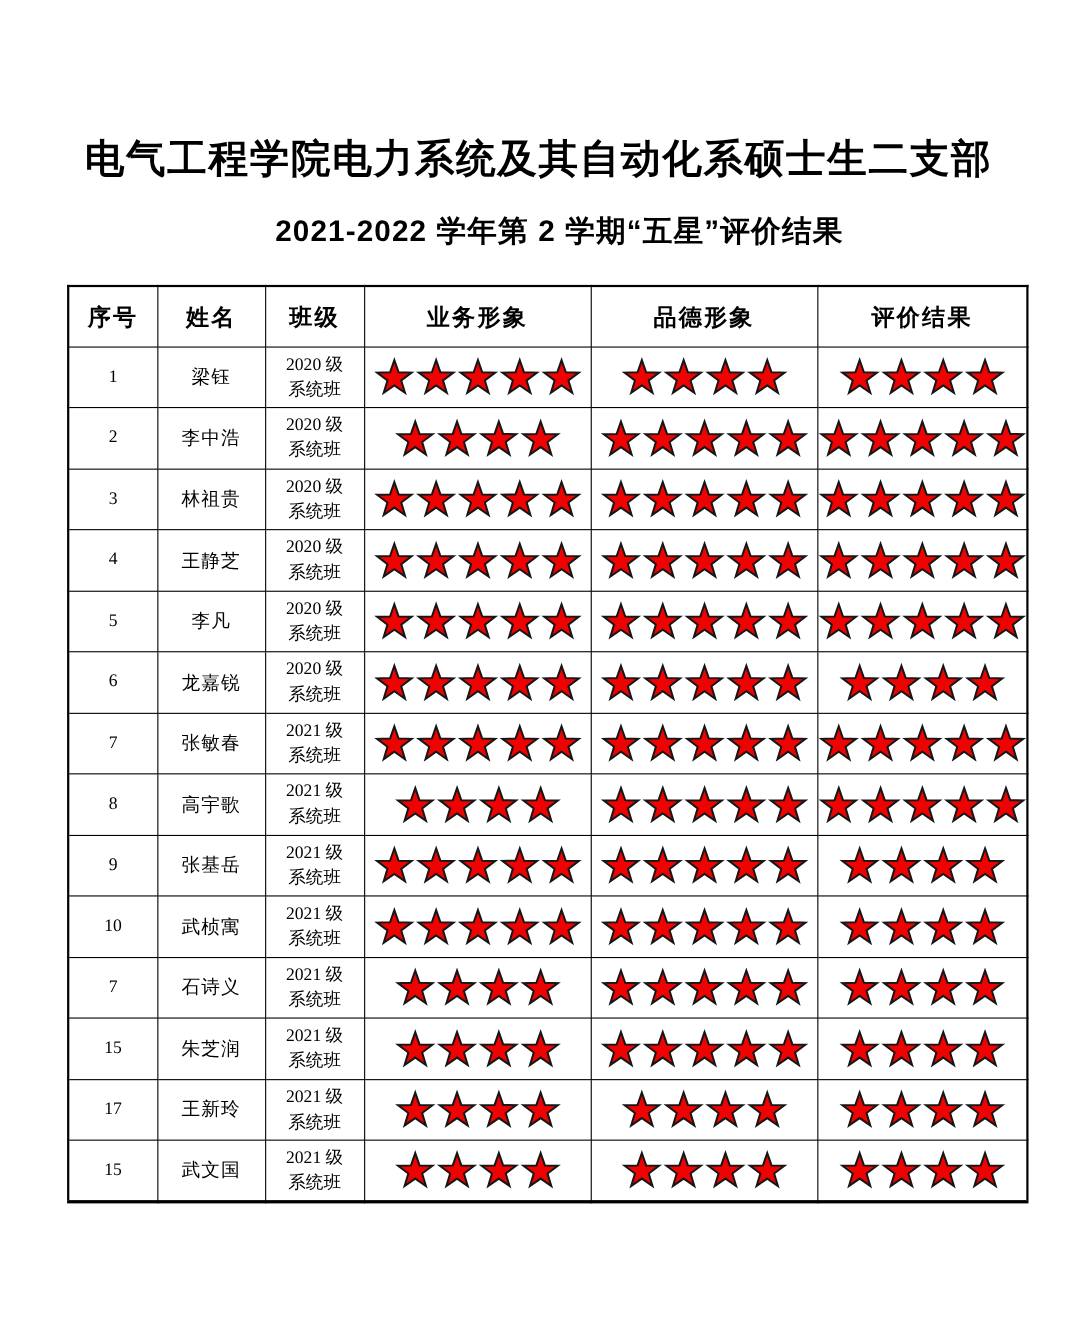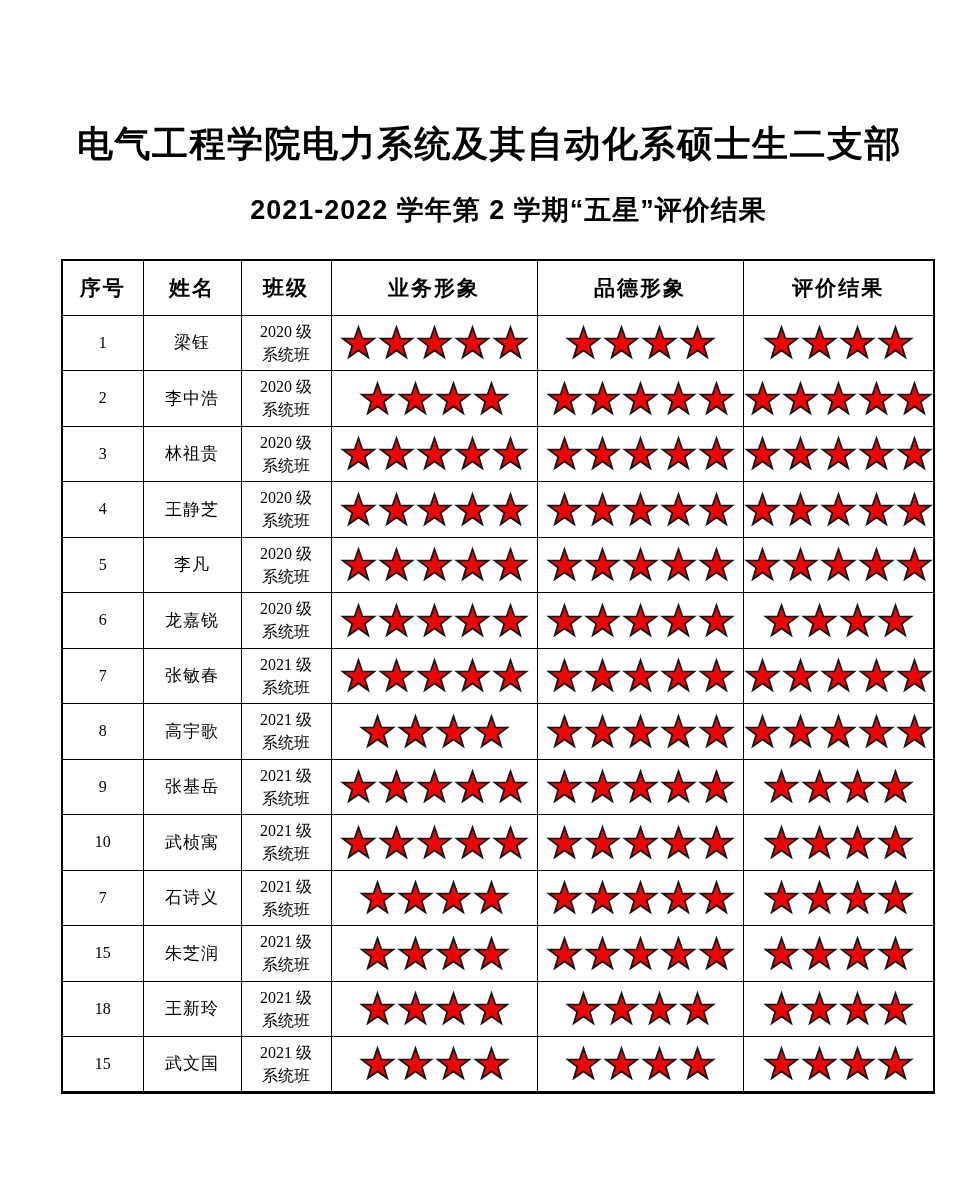--- a/index.html
+++ b/index.html
@@ -538,21 +538,21 @@
             </svg><svg class="star" viewBox="0 0 100 100">
               <polygon points="50,4 61.8,37.8 97.6,38.5 69,60.2 79.4,94.5 50,74 20.6,94.5 31,60.2 2.4,38.5 38.2,37.8" fill="#ee0202" stroke="#161616" stroke-width="5.5" stroke-linejoin="miter"></polygon>
             </svg><svg class="star" viewBox="0 0 100 100">
               <polygon points="50,4 61.8,37.8 97.6,38.5 69,60.2 79.4,94.5 50,74 20.6,94.5 31,60.2 2.4,38.5 38.2,37.8" fill="#ee0202" stroke="#161616" stroke-width="5.5" stroke-linejoin="miter"></polygon>
             </svg><svg class="star" viewBox="0 0 100 100">
               <polygon points="50,4 61.8,37.8 97.6,38.5 69,60.2 79.4,94.5 50,74 20.6,94.5 31,60.2 2.4,38.5 38.2,37.8" fill="#ee0202" stroke="#161616" stroke-width="5.5" stroke-linejoin="miter"></polygon>
             </svg></td>
   </tr>
 
   <tr>
-    <td class="c-index">18</td>
+    <td class="c-index">17</td>
     <td class="c-name">王新玲</td>
     <td class="c-class">
       <div>2021 级</div>
       <div>系统班</div>
     </td>
     <td class="c-stars"><svg class="star" viewBox="0 0 100 100">
               <polygon points="50,4 61.8,37.8 97.6,38.5 69,60.2 79.4,94.5 50,74 20.6,94.5 31,60.2 2.4,38.5 38.2,37.8" fill="#ee0202" stroke="#161616" stroke-width="5.5" stroke-linejoin="miter"></polygon>
             </svg><svg class="star" viewBox="0 0 100 100">
               <polygon points="50,4 61.8,37.8 97.6,38.5 69,60.2 79.4,94.5 50,74 20.6,94.5 31,60.2 2.4,38.5 38.2,37.8" fill="#ee0202" stroke="#161616" stroke-width="5.5" stroke-linejoin="miter"></polygon>
             </svg><svg class="star" viewBox="0 0 100 100">

